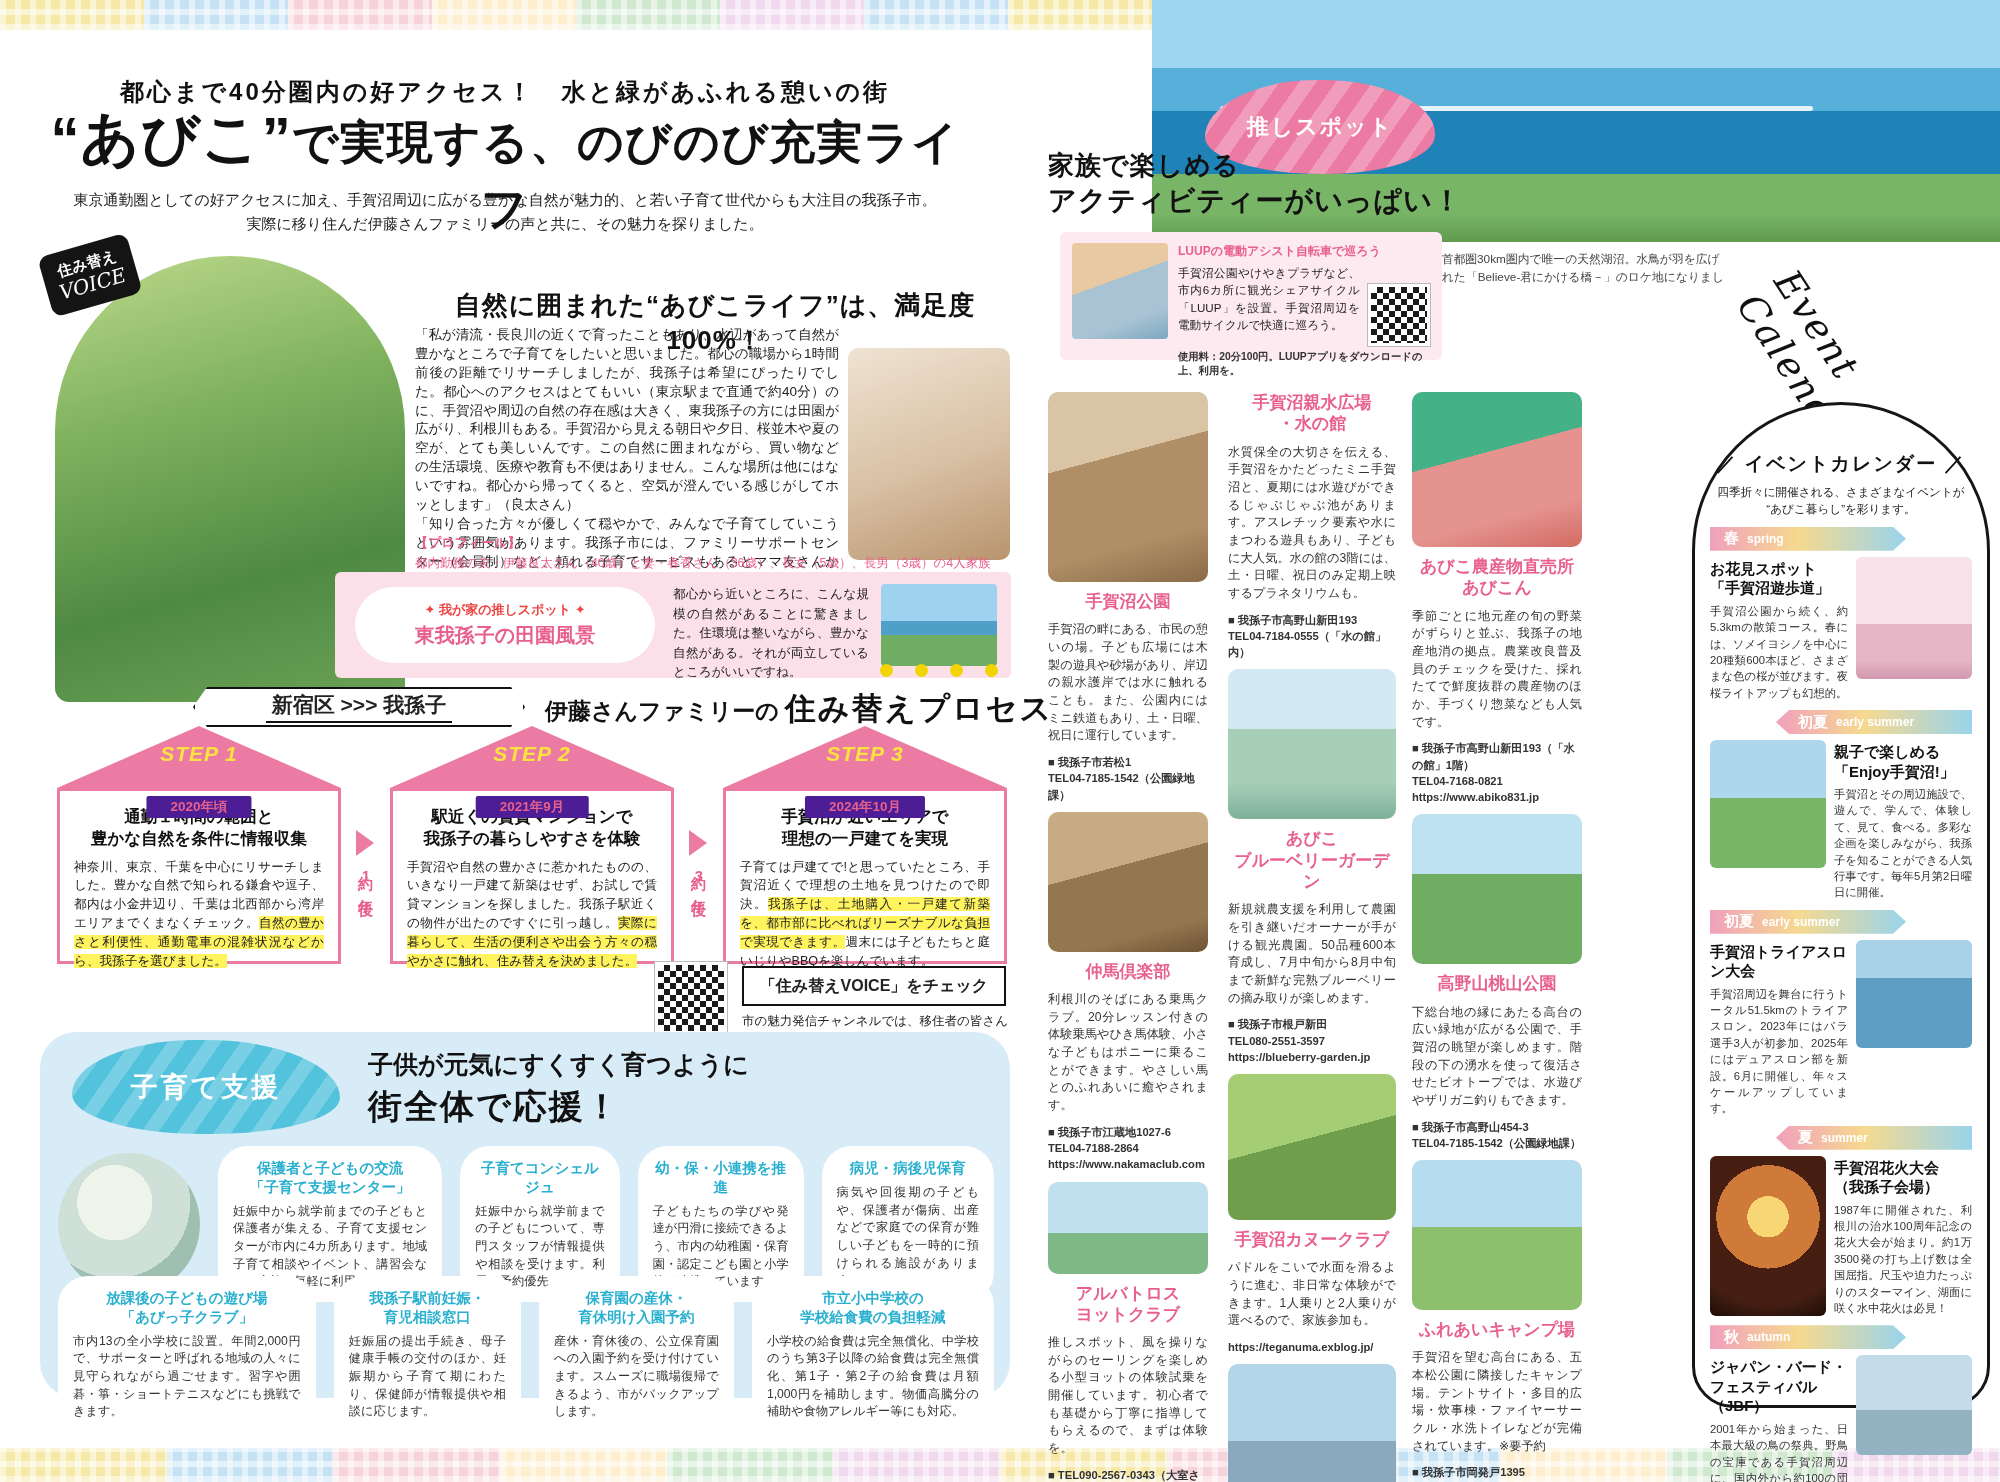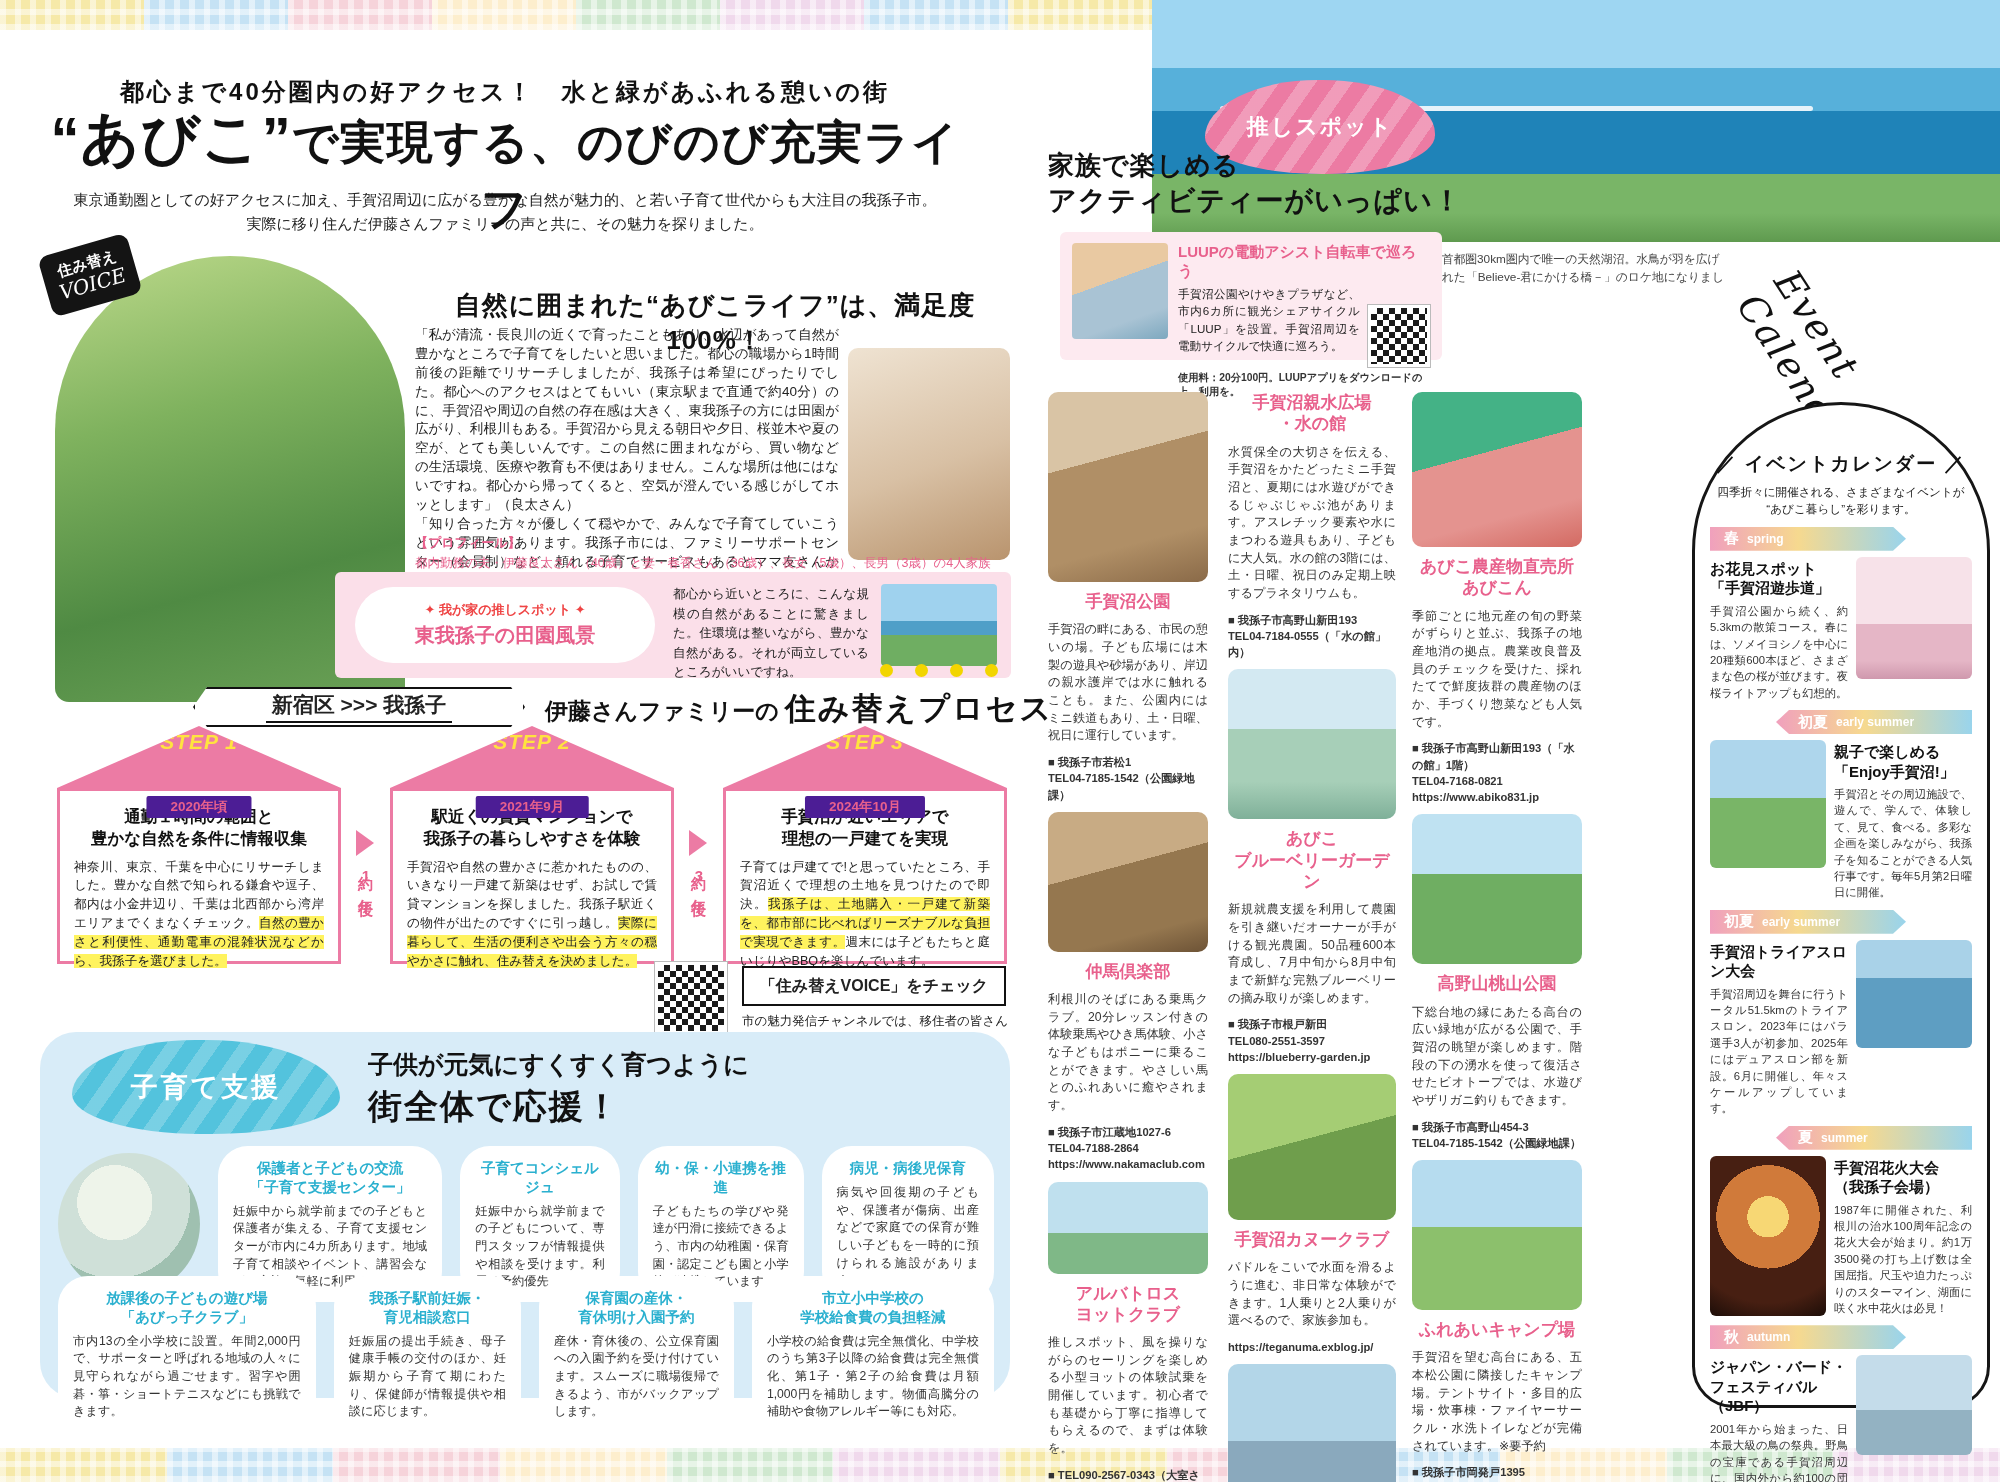--- a/index.html
+++ b/index.html
@@ -44,21 +44,21 @@
       font-size:21px;font-weight:bold;background:#fff;
       clip-path:polygon(14px 0,calc(100% - 14px) 0,100% 50%,calc(100% - 14px) 100%,14px 100%,0 50%)}
   .route-banner span{border-bottom:2px solid #111;padding:0 6px 2px}
   .proc-owner{font-size:23px;font-weight:bold;color:#111}
   .proc-label{font-size:31px;font-weight:bold;color:#111;letter-spacing:2px}
   .dots{display:flex;gap:22px}
   .dots i{width:13px;height:13px;border-radius:50%;background:#f2d500}
   .house{width:284px}
   .roof{position:relative;height:62px;background:#ec7ba4;clip-path:polygon(50% 0,100% 100%,0 100%);
         display:flex;justify-content:center}
-  .steplab{margin-top:4px;color:#ffe33f;font-weight:bold;font-style:italic;font-size:21px;letter-spacing:1px}
+  .steplab{margin-top:16px;color:#ffe33f;font-weight:bold;font-style:italic;font-size:21px;letter-spacing:1px}
   .datechip{position:absolute;left:50%;transform:translateX(-50%);top:796px;background:#4c1d95;color:#e8608c;
       font-weight:bold;font-size:13.5px;padding:2px 24px;z-index:3;border-radius:2px}
   .hbody{border:3px solid #ec7ba4;background:#fff;height:176px;padding:14px 14px 10px}
   .hbody h4{margin:0 0 8px;font-size:16.5px;text-align:center;line-height:1.35;white-space:pre-line;color:#111}
   .hbody .bd{font-size:12.6px;line-height:1.5;text-align:justify;color:#222}
   .hl{background:#fff35e}
   .between{width:40px;text-align:center;color:#e8608c}
   .between .tri{width:0;height:0;border-top:13px solid transparent;border-bottom:13px solid transparent;
       border-left:18px solid #ec7ba4;margin:0 auto 8px}
   .between .vt{writing-mode:vertical-rl;text-orientation:upright;font-weight:bold;font-size:15px;margin:0 auto;letter-spacing:3px}
@@ -81,21 +81,21 @@
   .kcircle{width:142px;height:142px;border-radius:50%;flex:none;align-self:center;
       background:radial-gradient(circle at 40% 35%,#eef4ea 0 30%,#cfe0d8 30% 60%,#9fc0b0 60% 100%)}
   
   .cloud-pink{background:#ec7ba3;border-radius:50% 50% 48% 52%/62% 58% 42% 40%;
       background-image:repeating-linear-gradient(-55deg,rgba(255,255,255,.25) 0 14px,transparent 14px 30px);
       display:flex;align-items:center;justify-content:center;color:#fff;font-weight:bold;font-size:22px;letter-spacing:2px}
   .act-h{font-size:26px;font-weight:bold;color:#111;letter-spacing:1px}
   .luup{background:#fdeaf0;border-radius:6px;padding:11px 12px;display:flex;gap:10px}
   .luup .ph{width:96px;height:96px;border-radius:4px;flex:none;
       background:linear-gradient(160deg,#e9c9a2 0 40%,#a9c3d4 40% 75%,#7da8bf 100%)}
-  .luup h4{margin:0 0 4px;color:#e8608c;font-size:15px}
+  .luup h4{margin:0 0 4px;color:#e8608c;font-size:12px}
   .luup .bd{font-size:11.6px;line-height:1.5;text-align:justify;color:#222}
   .luup .note{font-size:10.3px;font-weight:bold;color:#333;margin-top:4px}
   .luup .qr2{width:62px;height:62px;flex:none;margin-top:20px}
   .spot-col{display:flex;flex-direction:column;gap:9px}
   .pname{color:#e8608c;font-weight:bold;font-size:17px;text-align:center;line-height:1.25;white-space:pre-line}
   .pbody{font-size:12.2px;line-height:1.45;text-align:justify;color:#333}
   .pmeta{font-size:11.2px;line-height:1.45;color:#333;font-weight:bold}
   
   .ph-playground{height:190px;background:linear-gradient(165deg,#d9c4a5 0 35%,#b08f66 35% 75%,#8a6a48 100%)}
   .ph-horse{height:140px;background:linear-gradient(165deg,#c8ab84 0 40%,#95774f 40% 80%,#6d5336 100%)}

